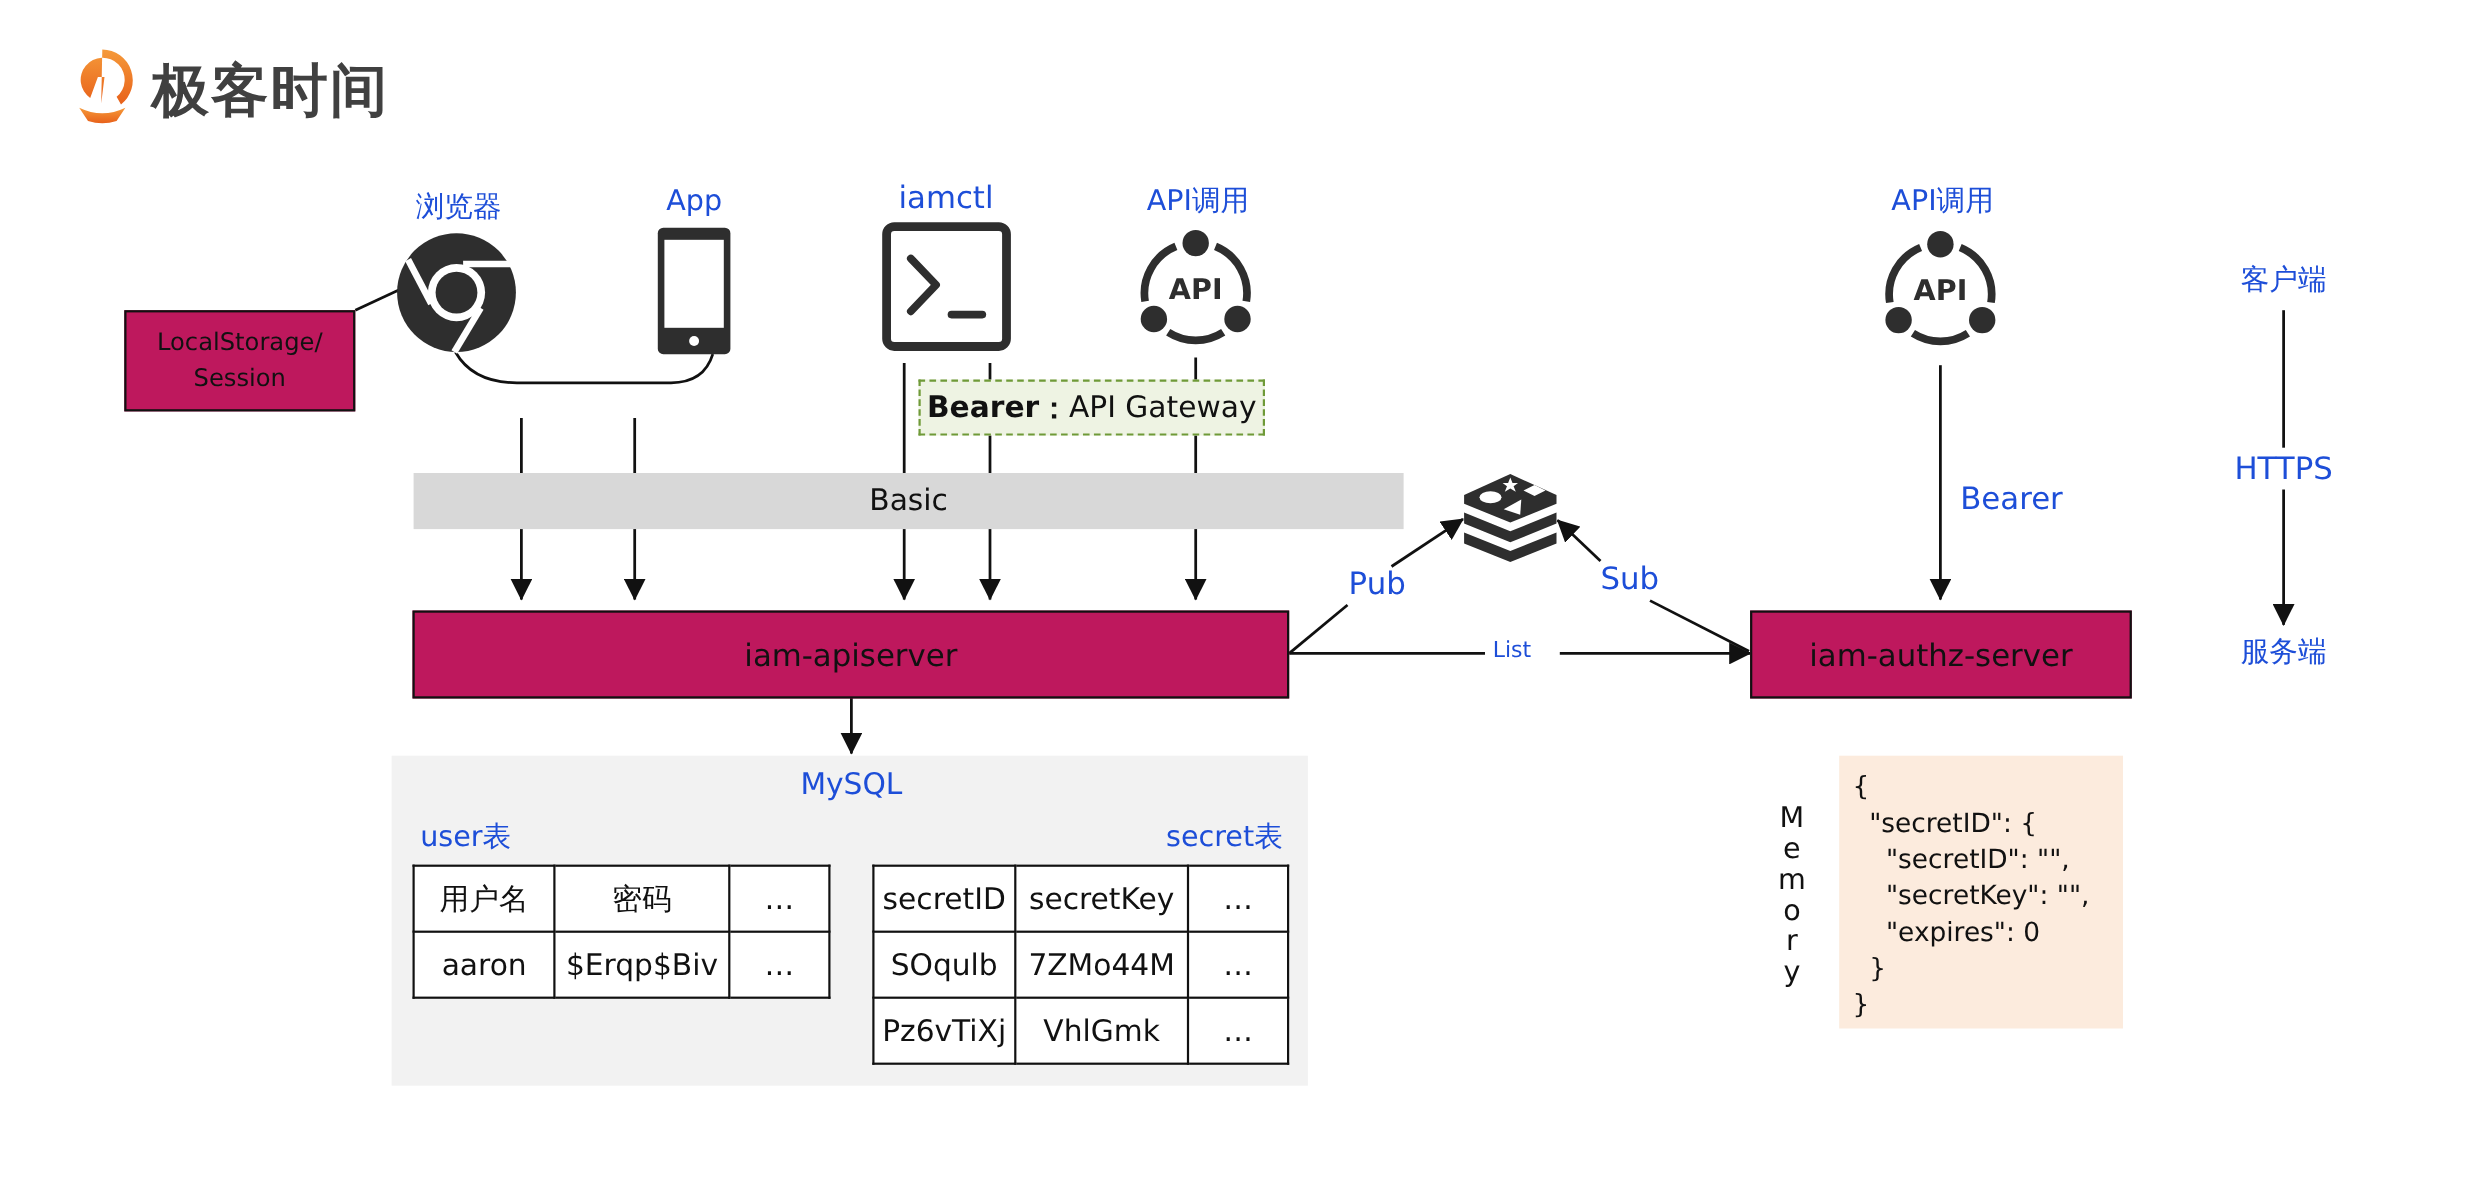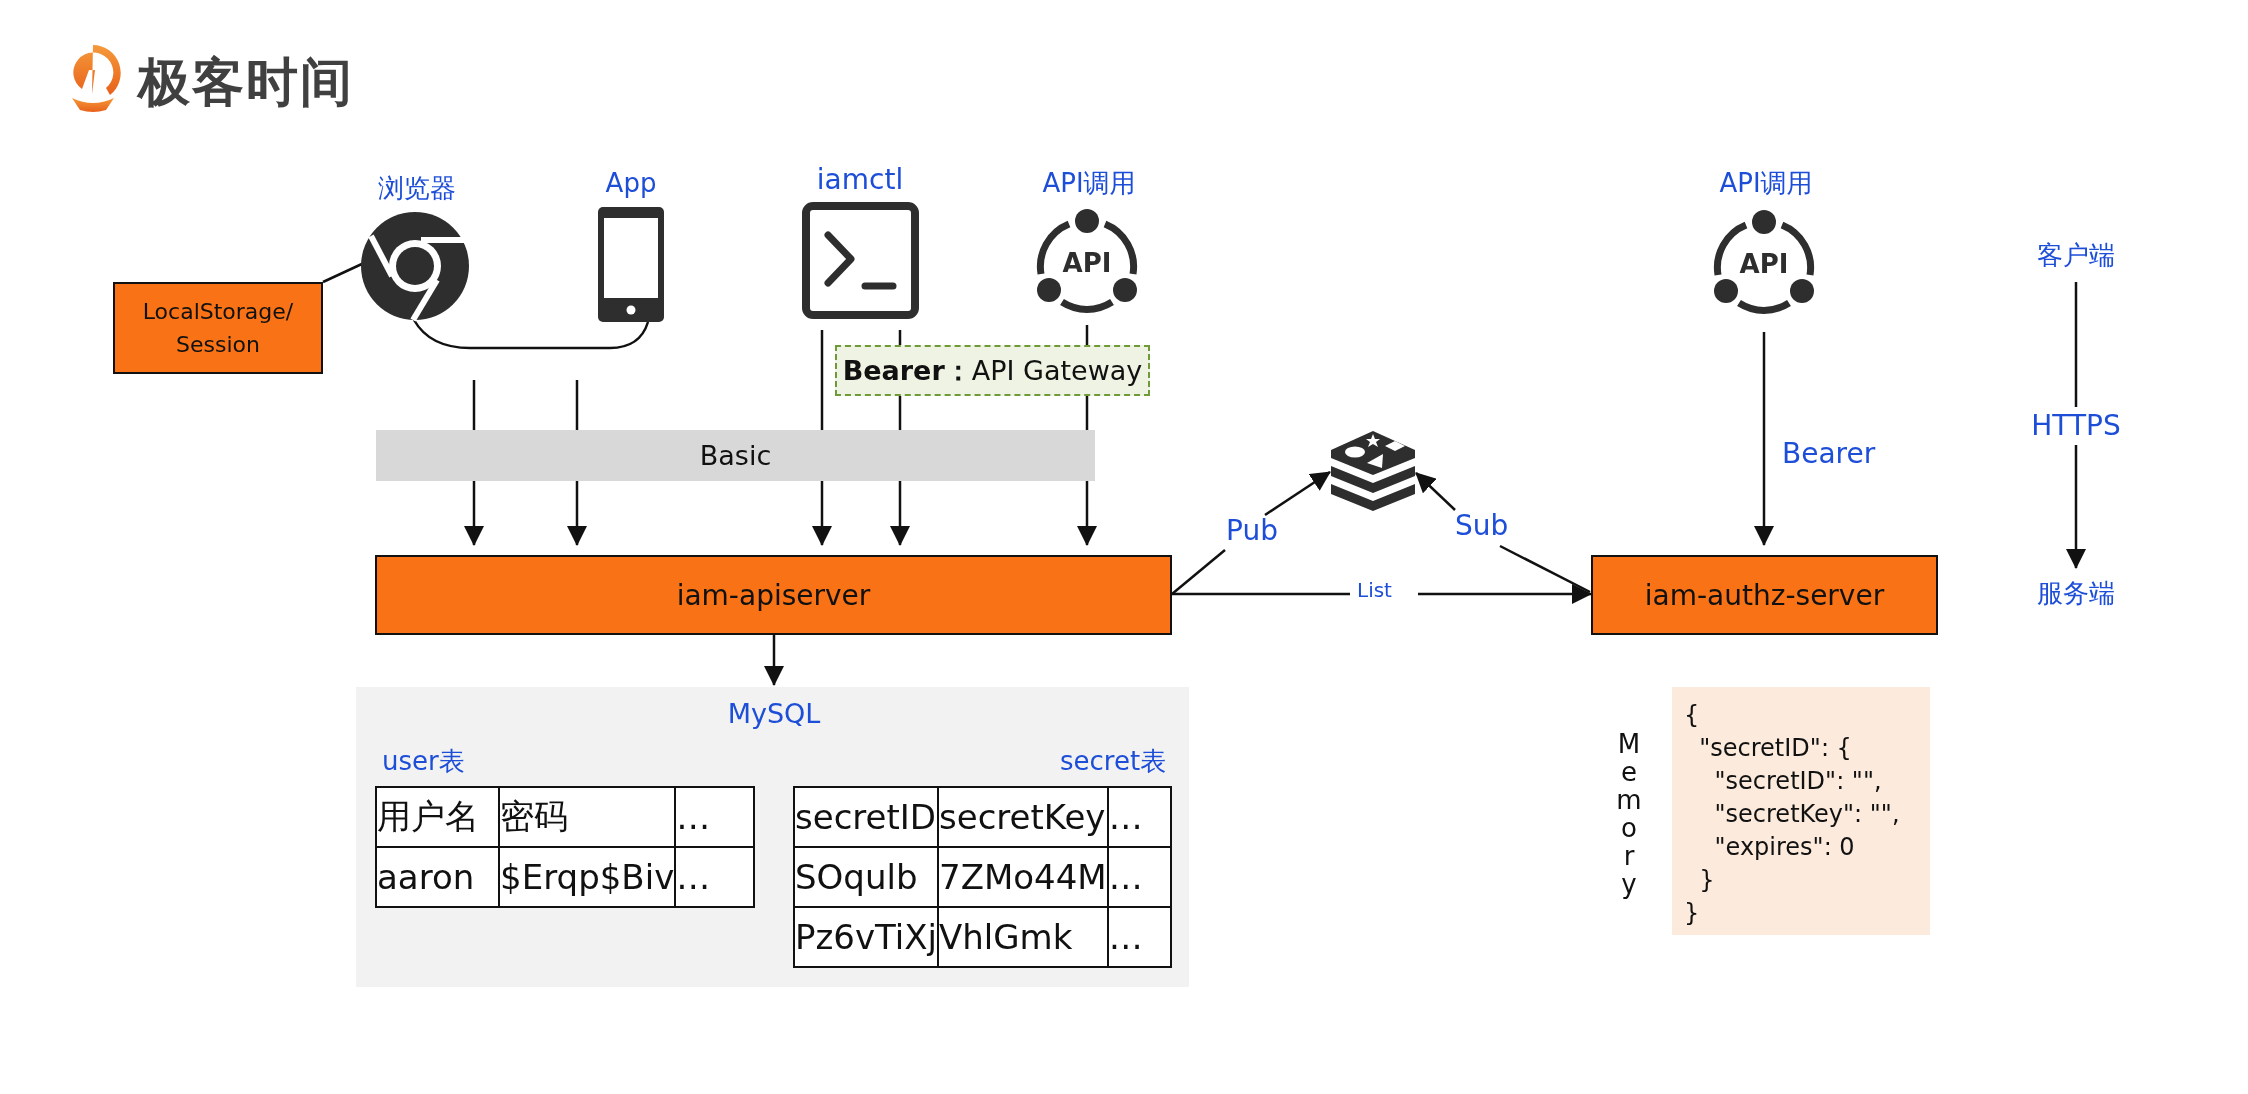--- a/index.html
+++ b/index.html
@@ -2,32 +2,32 @@
 <html><head>
 <meta charset="utf-8">
 <style>
   html, body { margin: 0; padding: 0; background: #ffffff; }
   body { width: 2248px; height: 1094px; position: relative; overflow: hidden;
          font-family: "DejaVu Sans", "Liberation Sans", sans-serif; color: #111; }
   .abs { position: absolute; }
   .lbl { position: absolute; font-size: 26px; line-height: 1; white-space: nowrap; color: #1d4ed8; }
   .center-text { transform: translateX(-50%); }
   svg.overlay { position: absolute; left: 0; top: 0; width: 2248px; height: 1094px; pointer-events: none; }
-  .box { position: absolute; border: 2.5px solid #111; background: #f97316; box-sizing: border-box;
+  .box { position: absolute; border: 2.5px solid #111; background: #be185d; box-sizing: border-box;
          display: flex; align-items: center; justify-content: center; font-size: 28px; }
   .logo-text { position: absolute; left: 138px; top: 48px; font-size: 52px; font-weight: bold; color: #404040; letter-spacing: 2px; }
-  .basic-bar { position: absolute; left: 376px; top: 430px; width: 719px; height: 51px; background: #d8d8d8;
+  .basic-bar { position: absolute; left: 376px; top: 430px; width: 900px; height: 51px; background: #d8d8d8;
                display: flex; align-items: center; justify-content: center; font-size: 27px; }
   .bearer-box { position: absolute; left: 835px; top: 345px; width: 315px; height: 51px; background: #eef3e3;
                 border: 2.5px dashed #6f9a38; box-sizing: border-box; display: flex; align-items: center;
                 justify-content: center; font-size: 27px; }
   .bearer-box b { font-weight: bold; }
   .mysql-bg { position: absolute; left: 356px; top: 687px; width: 833px; height: 300px; background: #f2f2f2; }
   table.db { position: absolute; border-collapse: collapse; background: #fff; }
-  table.db td { border: 2.5px solid #111; font-size: 34px; height: 58px; padding: 0; white-space: nowrap; }
+  table.db td { border: 2.5px solid #111; text-align: center; font-size: 27px; height: 58px; padding: 0; white-space: nowrap; }
   .memory-box { position: absolute; left: 1672px; top: 687px; width: 258px; height: 248px; background: #fcebdd; }
   .memory-box pre { margin: 0; padding: 12px 0 0 12px; font-family: "DejaVu Sans", sans-serif; font-size: 24px; line-height: 33px; color: #111; }
   .memory-vert { position: absolute; left: 1614px; top: 730px; width: 30px; font-size: 26px; line-height: 28px; text-align: center; }
 </style>
 </head>
 <body>
 
 <div>
   <svg class="abs" style="left:62px;top:42px;width:62px;height:72px;" viewBox="0 0 62 72">
     <defs>

